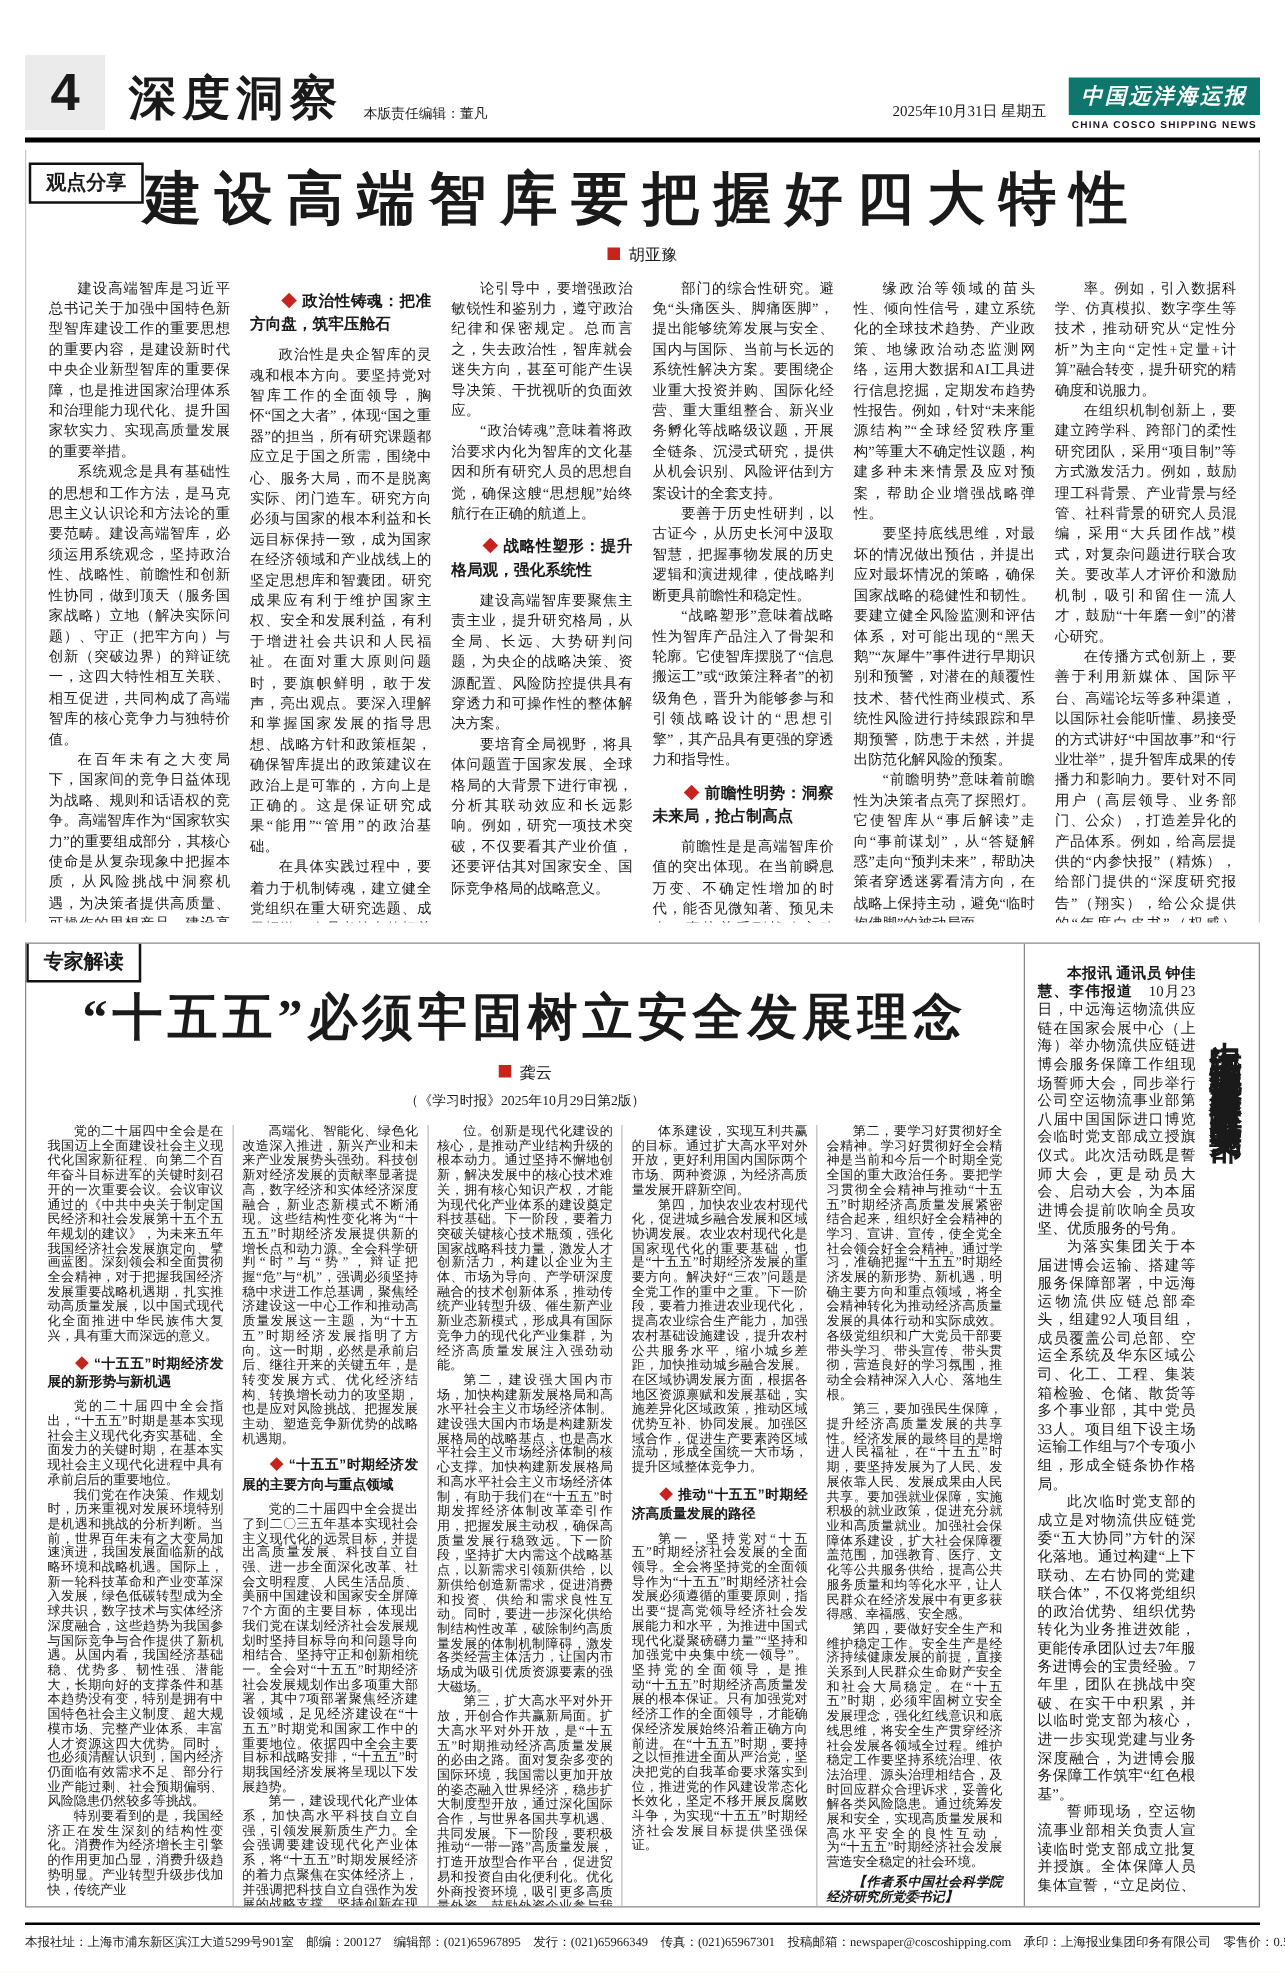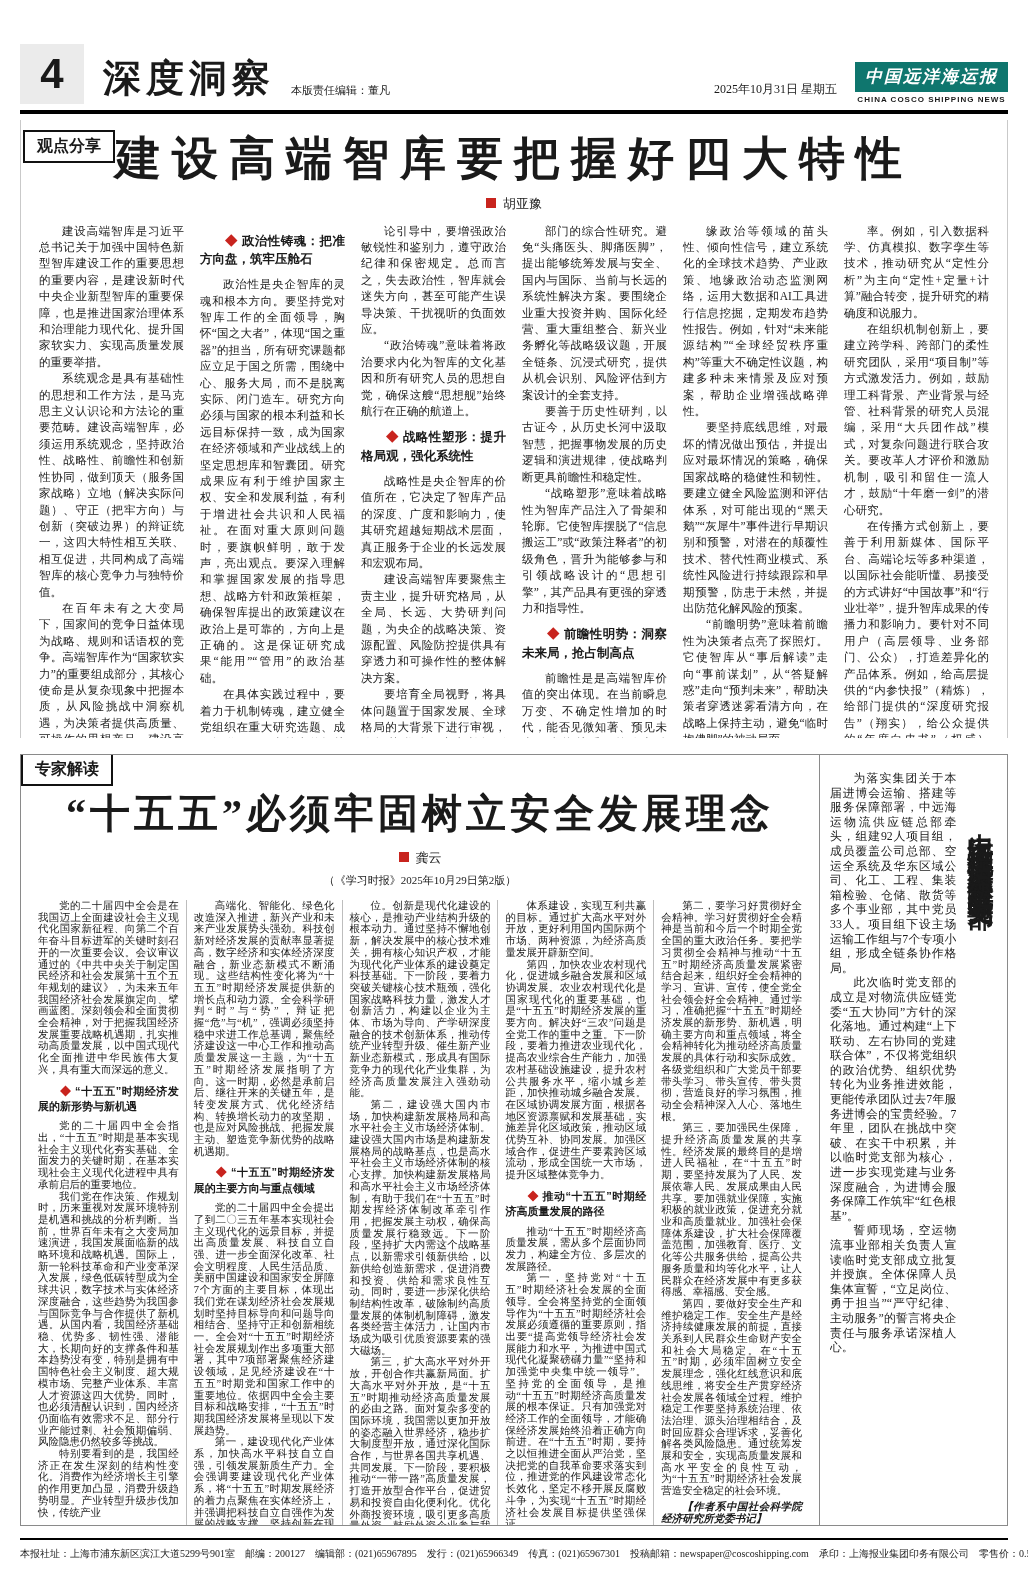--- a/index.html
+++ b/index.html
@@ -105,21 +105,20 @@
       </div>
       <div class="col">
         <div class="blk-h"><span class="diamond">◆ </span>政治性铸魂：把准方向盘，筑牢压舱石</div>
         <div class="blk-p">政治性是央企智库的灵魂和根本方向。要坚持党对智库工作的全面领导，胸怀“国之大者”，体现“国之重器”的担当，所有研究课题都应立足于国之所需，围绕中心、服务大局，而不是脱离实际、闭门造车。研究方向必须与国家的根本利益和长远目标保持一致，成为国家在经济领域和产业战线上的坚定思想库和智囊团。研究成果应有利于维护国家主权、安全和发展利益，有利于增进社会共识和人民福祉。在面对重大原则问题时，要旗帜鲜明，敢于发声，亮出观点。要深入理解和掌握国家发展的指导思想、战略方针和政策框架，确保智库提出的政策建议在政治上是可靠的，方向上是正确的。这是保证研究成果“能用”“管用”的政治基础。</div>
         <div class="blk-p">在具体实践过程中，要着力于机制铸魂，建立健全党组织在重大研究选题、成果报送、人员考核中的把关定向机制。设立“首题必政治”的学习制度，持续提升研究人员的政治判断力、政治领悟力、政治执行力。</div>
       </div>
       <div class="col">
         <div class="blk-p">论引导中，要增强政治敏锐性和鉴别力，遵守政治纪律和保密规定。总而言之，失去政治性，智库就会迷失方向，甚至可能产生误导决策、干扰视听的负面效应。</div>
         <div class="blk-p">“政治铸魂”意味着将政治要求内化为智库的文化基因和所有研究人员的思想自觉，确保这艘“思想舰”始终航行在正确的航道上。</div>
         <div class="blk-h"><span class="diamond">◆ </span>战略性塑形：提升格局观，强化系统性</div>
-        <div class="blk-p">战略性是央企智库的价值所在，它决定了智库产品的深度、广度和影响力，使其研究超越短期战术层面，真正服务于企业的长远发展和宏观布局。</div>
         <div class="blk-p">建设高端智库要聚焦主责主业，提升研究格局，从全局、长远、大势研判问题，为央企的战略决策、资源配置、风险防控提供具有穿透力和可操作性的整体解决方案。</div>
         <div class="blk-p">要培育全局视野，将具体问题置于国家发展、全球格局的大背景下进行审视，分析其联动效应和长远影响。例如，研究一项技术突破，不仅要看其产业价值，还要评估其对国家安全、国际竞争格局的战略意义。</div>
       </div>
       <div class="col">
         <div class="blk-p">部门的综合性研究。避免“头痛医头、脚痛医脚”，提出能够统筹发展与安全、国内与国际、当前与长远的系统性解决方案。要围绕企业重大投资并购、国际化经营、重大重组整合、新兴业务孵化等战略级议题，开展全链条、沉浸式研究，提供从机会识别、风险评估到方案设计的全套支持。</div>
         <div class="blk-p">要善于历史性研判，以古证今，从历史长河中汲取智慧，把握事物发展的历史逻辑和演进规律，使战略判断更具前瞻性和稳定性。</div>
         <div class="blk-p">“战略塑形”意味着战略性为智库产品注入了骨架和轮廓。它使智库摆脱了“信息搬运工”或“政策注释者”的初级角色，晋升为能够参与和引领战略设计的“思想引擎”，其产品具有更强的穿透力和指导性。</div>
         <div class="blk-h"><span class="diamond">◆ </span>前瞻性明势：洞察未来局，抢占制高点</div>
         <div class="blk-p">前瞻性是是高端智库价值的突出体现。在当前瞬息万变、不确定性增加的时代，能否见微知著、预见未来，直接关系到战略主动权。前瞻性是央企智库的核心竞争力，使其不仅能解释过去，更能预见未来，引领企业穿越不确定性，抢占发展先机，具备超前视野，敏锐捕捉科技、产业、市场、规则的变革信号，对未来5-10年甚至更长期的趋势做出系统性、前瞻性研判。央企智库要具备敏锐洞察力和科学预见能力，能够比一般人更早、更清晰地识别出未来的趋势、风险与机遇，做到“春江水暖鸭先知”。</div>
       </div>
@@ -161,34 +160,34 @@
         </div>
         <div class="col">
           <div class="blk-p">位。创新是现代化建设的核心，是推动产业结构升级的根本动力。通过坚持不懈地创新，解决发展中的核心技术难关，拥有核心知识产权，才能为现代化产业体系的建设奠定科技基础。下一阶段，要着力突破关键核心技术瓶颈，强化国家战略科技力量，激发人才创新活力，构建以企业为主体、市场为导向、产学研深度融合的技术创新体系，推动传统产业转型升级、催生新产业新业态新模式，形成具有国际竞争力的现代化产业集群，为经济高质量发展注入强劲动能。</div>
           <div class="blk-p">第二，建设强大国内市场，加快构建新发展格局和高水平社会主义市场经济体制。建设强大国内市场是构建新发展格局的战略基点，也是高水平社会主义市场经济体制的核心支撑。加快构建新发展格局和高水平社会主义市场经济体制，有助于我们在“十五五”时期发挥经济体制改革牵引作用，把握发展主动权，确保高质量发展行稳致远。下一阶段，坚持扩大内需这个战略基点，以新需求引领新供给，以新供给创造新需求，促进消费和投资、供给和需求良性互动。同时，要进一步深化供给制结构性改革，破除制约高质量发展的体制机制障碍，激发各类经营主体活力，让国内市场成为吸引优质资源要素的强大磁场。</div>
           <div class="blk-p">第三，扩大高水平对外开放，开创合作共赢新局面。扩大高水平对外开放，是“十五五”时期推动经济高质量发展的必由之路。面对复杂多变的国际环境，我国需以更加开放的姿态融入世界经济，稳步扩大制度型开放，通过深化国际合作，与世界各国共享机遇、共同发展。下一阶段，要积极推动“一带一路”高质量发展，打造开放型合作平台，促进贸易和投资自由化便利化。优化外商投资环境，吸引更多高质量外资，鼓励外资企业参与我国现代化产业</div>
         </div>
         <div class="col">
           <div class="blk-p">体系建设，实现互利共赢的目标。通过扩大高水平对外开放，更好利用国内国际两个市场、两种资源，为经济高质量发展开辟新空间。</div>
           <div class="blk-p">第四，加快农业农村现代化，促进城乡融合发展和区域协调发展。农业农村现代化是国家现代化的重要基础，也是“十五五”时期经济发展的重要方向。解决好“三农”问题是全党工作的重中之重。下一阶段，要着力推进农业现代化，提高农业综合生产能力，加强农村基础设施建设，提升农村公共服务水平，缩小城乡差距，加快推动城乡融合发展。在区域协调发展方面，根据各地区资源禀赋和发展基础，实施差异化区域政策，推动区域优势互补、协同发展。加强区域合作，促进生产要素跨区域流动，形成全国统一大市场，提升区域整体竞争力。</div>
           <div class="blk-h"><span class="diamond">◆ </span>推动“十五五”时期经济高质量发展的路径</div>
-          <div class="blk-p">推动“十五五”时期经济高质量发展，需从多个层面协同发力，构建全方位、多层次的发展路径。</div>
           <div class="blk-p">第一，坚持党对“十五五”时期经济社会发展的全面领导。全会将坚持党的全面领导作为“十五五”时期经济社会发展必须遵循的重要原则，指出要“提高党领导经济社会发展能力和水平，为推进中国式现代化凝聚磅礴力量”“坚持和加强党中央集中统一领导”。坚持党的全面领导，是推动“十五五”时期经济高质量发展的根本保证。只有加强党对经济工作的全面领导，才能确保经济发展始终沿着正确方向前进。在“十五五”时期，要持之以恒推进全面从严治党，坚决把党的自我革命要求落实到位，推进党的作风建设常态化长效化，坚定不移开展反腐败斗争，为实现“十五五”时期经济社会发展目标提供坚强保证。</div>
         </div>
         <div class="col">
           <div class="blk-p">第二，要学习好贯彻好全会精神。学习好贯彻好全会精神是当前和今后一个时期全党全国的重大政治任务。要把学习贯彻全会精神与推动“十五五”时期经济高质量发展紧密结合起来，组织好全会精神的学习、宣讲、宣传，使全党全社会领会好全会精神。通过学习，准确把握“十五五”时期经济发展的新形势、新机遇，明确主要方向和重点领域，将全会精神转化为推动经济高质量发展的具体行动和实际成效。各级党组织和广大党员干部要带头学习、带头宣传、带头贯彻，营造良好的学习氛围，推动全会精神深入人心、落地生根。</div>
           <div class="blk-p">第三，要加强民生保障，提升经济高质量发展的共享性。经济发展的最终目的是增进人民福祉，在“十五五”时期，要坚持发展为了人民、发展依靠人民、发展成果由人民共享。要加强就业保障，实施积极的就业政策，促进充分就业和高质量就业。加强社会保障体系建设，扩大社会保障覆盖范围，加强教育、医疗、文化等公共服务供给，提高公共服务质量和均等化水平，让人民群众在经济发展中有更多获得感、幸福感、安全感。</div>
           <div class="blk-p">第四，要做好安全生产和维护稳定工作。安全生产是经济持续健康发展的前提，直接关系到人民群众生命财产安全和社会大局稳定。在“十五五”时期，必须牢固树立安全发展理念，强化红线意识和底线思维，将安全生产贯穿经济社会发展各领域全过程。维护稳定工作要坚持系统治理、依法治理、源头治理相结合，及时回应群众合理诉求，妥善化解各类风险隐患。通过统筹发展和安全，实现高质量发展和高水平安全的良性互动，为“十五五”时期经济社会发展营造安全稳定的社会环境。</div>
           <div class="blk-sig">【作者系中国社会科学院经济研究所党委书记】</div>
         </div>
       </div>
   </div>
 
   <aside class="a3">
     <div class="a3-body" id="a3body">
+      <div class="blk-p"><span class="lead-bold">本报讯 通讯员 钟佳慧、李伟报道</span><span>　10月23日，中远海运物流供应链在国家会展中心（上海）举办物流供应链进博会服务保障工作组现场誓师大会，同步举行公司空运物流事业部第八届中国国际进口博览会临时党支部成立授旗仪式。此次活动既是誓师大会，更是动员大会、启动大会，为本届进博会提前吹响全员攻坚、优质服务的号角。</span></div>
     <div class="blk-p">为落实集团关于本届进博会运输、搭建等服务保障部署，中远海运物流供应链总部牵头，组建92人项目组，成员覆盖公司总部、空运全系统及华东区域公司、化工、工程、集装箱检验、仓储、散货等多个事业部，其中党员33人。项目组下设主场运输工作组与7个专项小组，形成全链条协作格局。</div>
         <div class="blk-p">此次临时党支部的成立是对物流供应链党委“五大协同”方针的深化落地。通过构建“上下联动、左右协同的党建联合体”，不仅将党组织的政治优势、组织优势转化为业务推进效能，更能传承团队过去7年服务进博会的宝贵经验。7年里，团队在挑战中突破、在实干中积累，并以临时党支部为核心，进一步实现党建与业务深度融合，为进博会服务保障工作筑牢“红色根基”。</div>
         <div class="blk-p">誓师现场，空运物流事业部相关负责人宣读临时党支部成立批复并授旗。全体保障人员集体宣誓，“立足岗位、勇于担当”“严守纪律、主动服务”的誓言将央企责任与服务承诺深植人心。</div>
       </div>
     <div class="a3-title">中远海运物流供应链进博会服务保障组成立临时党支部</div>
   </aside>
 </section>
 
 <footer class="footer">
   <div class="footer-text">本报社址：上海市浦东新区滨江大道5299号901室　邮编：200127　编辑部：(021)65967895　发行：(021)65966349　传真：(021)65967301　投稿邮箱：newspaper@coscoshipping.com　承印：上海报业集团印务有限公司　零售价：0.50元</div>

